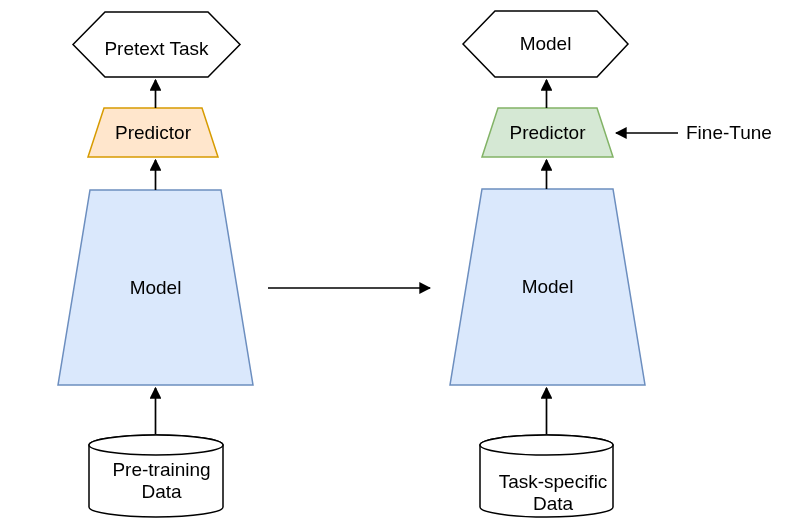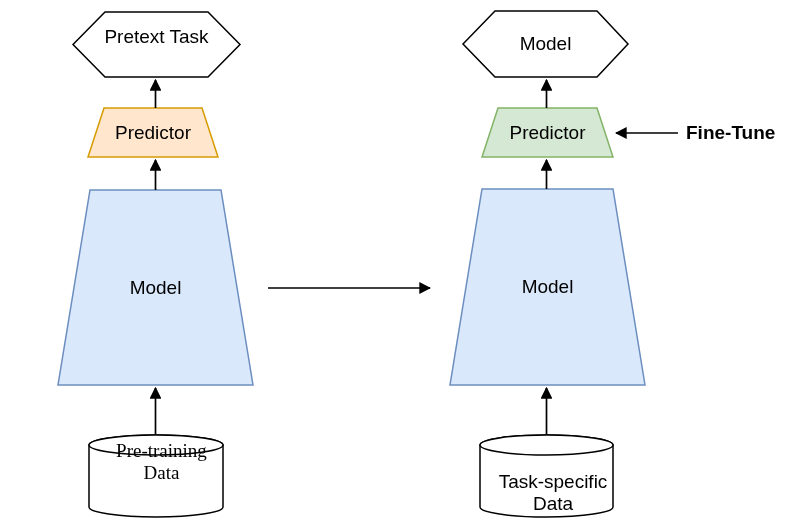--- a/index.html
+++ b/index.html
@@ -79,40 +79,40 @@
 
     <line x1="546.5" y1="434" x2="546.5" y2="388" stroke="#000000" stroke-width="1.7" marker-end="url(#arrowhead)"></line>
     <line x1="546.5" y1="189" x2="546.5" y2="160" stroke="#000000" stroke-width="1.7" marker-end="url(#arrowhead)"></line>
     <line x1="546.5" y1="108" x2="546.5" y2="80" stroke="#000000" stroke-width="1.7" marker-end="url(#arrowhead)"></line>
 
     <line x1="268" y1="288" x2="430" y2="288" stroke="#000000" stroke-width="1.7" marker-end="url(#arrowhead)"></line>
 
     <line x1="678" y1="133" x2="616" y2="133" stroke="#000000" stroke-width="1.7" marker-end="url(#arrowhead)"></line>
   </svg>
 
-  <div class="label" style="left:73px; top:12px; width:167px; height:49px;">Pretext Task</div>
+  <div class="label" style="left:73px; top:24px; width:167px; height:49px;">Pretext Task</div>
 
   <div class="label" style="left:88px; top:108px; width:130px; height:49px;">Predictor</div>
 
   <div class="label" style="left:58px; top:190px; width:195px; height:195px;">Model</div>
 
-  <div class="label" style="left:89px; top:428px; width:145px; height:68px;font-family:Liberation Serif, serif;">
+  <div class="label" style="left:89px; top:447px; width:145px; height:68px;">
     <span>Pre-training</span>
     <span>Data</span>
   </div>
 
   <div class="label" style="left:463px; top:11px; width:165px; height:66px;">
     <span>Model</span>
   </div>
 
   <div class="label" style="left:482px; top:108px; width:131px; height:49px;">Predictor</div>
 
   <div class="label" style="left:450px; top:189px; width:195px; height:196px;">Model</div>
 
   <div class="label" style="left:480px; top:447px; width:146px; height:68px;justify-content:flex-end;">
     <span>Task-specific</span>
     <span>Data</span>
   </div>
 
 
-  <div class="label left-align" style="left:686px; top:122px; width:100px; height:22px;font-weight:bold;">Fine-Tune</div>
+  <div class="label left-align" style="left:686px; top:122px; width:100px; height:22px;">Fine-Tune</div>
 
 </div>
 
 </body></html>

